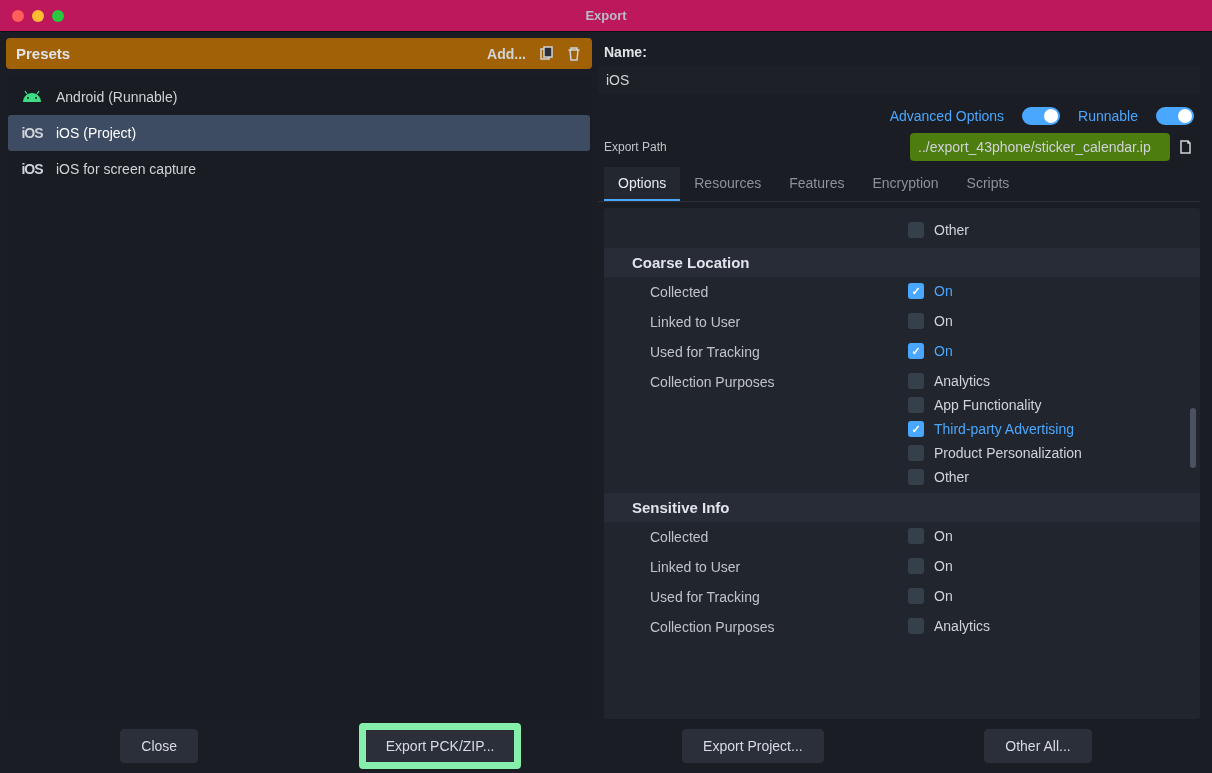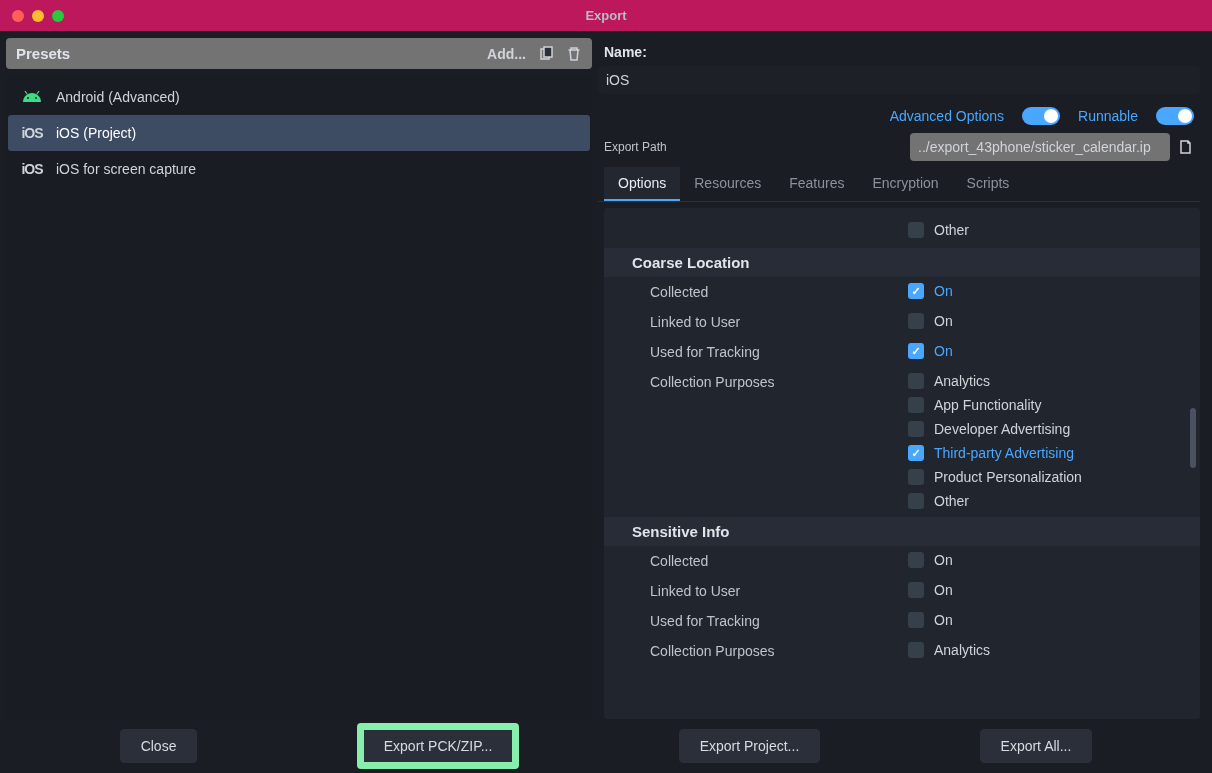--- a/index.html
+++ b/index.html
@@ -47,21 +47,21 @@
   .left-panel {
     width: 598px;
     display: flex;
     flex-direction: column;
     padding: 6px 6px 0 6px;
   }
   .presets-header {
     display: flex;
     align-items: center;
     justify-content: space-between;
-    background: #737373;
+    background: #a16207;
     border-radius: 4px;
     padding: 7px 10px;
     margin-bottom: 6px;
   }
   .presets-header h3 { font-size: 15px; font-weight: 700; color: #e1e4ea; }
   .presets-actions { display: flex; align-items: center; gap: 12px; }
   .presets-actions .add { color: #d0d3d8; font-size: 14px; cursor: pointer; font-weight:600;}
   .icon-btn { cursor: pointer; display: inline-flex; align-items: center; justify-content: center; color:#d0d3d8;}
   .preset-list {
     background: #191c22;
@@ -117,21 +117,21 @@
     position:relative; cursor:pointer;
   }
   .toggle::after {
     content:""; position:absolute; right:2px; top:2px;
     width:14px; height:14px; background:#fff; border-radius:50%;
   }
   .path-row { display:flex; align-items:center; gap:8px; padding: 0 6px 6px 6px; }
   .path-label { flex:0 0 auto; color:#c0c3ca; font-size:12px; }
   .path-spacer { flex:1; }
   .path-input {
-    background:#737373; border:none; color:#d0d3d8; font-size:14px;
+    background:#4d7c0f; border:none; color:#d0d3d8; font-size:14px;
     padding:6px 8px; border-radius:4px; width:260px; outline:none;
   }
   .tabs {
     display:flex; gap:0; border-bottom:1px solid #2b303a; padding: 0 6px;
   }
   .tab {
     padding: 8px 14px; color:#8c919b; cursor:pointer; font-size:14px;
     border-bottom:2px solid transparent;
   }
   .tab.active { color:#e8ebf1; border-bottom-color:#4aa7ff; background:#232830; }
@@ -208,21 +208,21 @@
         <div class="preset-item">
           <span class="preset-icon">
             <svg width="22" height="14" viewBox="0 0 22 14">
               <path d="M2 12c0-5 4-9 9-9s9 4 9 9z" fill="#3ddc84"></path>
               <circle cx="7" cy="8" r="1" fill="#1a1d23"></circle>
               <circle cx="15" cy="8" r="1" fill="#1a1d23"></circle>
               <line x1="4" y1="1" x2="6" y2="4" stroke="#3ddc84" stroke-width="1.3"></line>
               <line x1="18" y1="1" x2="16" y2="4" stroke="#3ddc84" stroke-width="1.3"></line>
             </svg>
           </span>
-          <span>Android (Advanced)</span>
+          <span>Android (Runnable)</span>
         </div>
         <div class="preset-item selected">
           <span class="preset-icon">
             <span class="ios-badge">iOS</span>
           </span>
           <span>iOS (Project)</span>
         </div>
         <div class="preset-item">
           <span class="preset-icon">
             <span class="ios-badge">iOS</span>
@@ -308,24 +308,20 @@
             <div class="option-label">Collection Purposes</div>
             <div class="option-values">
               <div class="check-item">
                 <span class="chk"></span>
                 <span class="check-label">Analytics</span>
               </div>
               <div class="check-item">
                 <span class="chk"></span>
                 <span class="check-label">App Functionality</span>
               </div>
-              <div class="check-item">
-                <span class="chk"></span>
-                <span class="check-label">Developer Advertising</span>
-              </div>
               <div class="check-item on">
                 <span class="chk checked"></span>
                 <span class="check-label">Third-party Advertising</span>
               </div>
               <div class="check-item">
                 <span class="chk"></span>
                 <span class="check-label">Product Personalization</span>
               </div>
               <div class="check-item">
                 <span class="chk"></span>
@@ -373,14 +369,14 @@
         </div>
       <div class="scrollbar-stub"></div>
     </div>
   </div>
 </div>
 
 <div class="footer">
   <button class="btn">Close</button>
   <button class="btn primary">Export PCK/ZIP...</button>
   <button class="btn">Export Project...</button>
-  <button class="btn">Export All...</button>
+  <button class="btn">Other All...</button>
 </div>
 
 </body></html>

